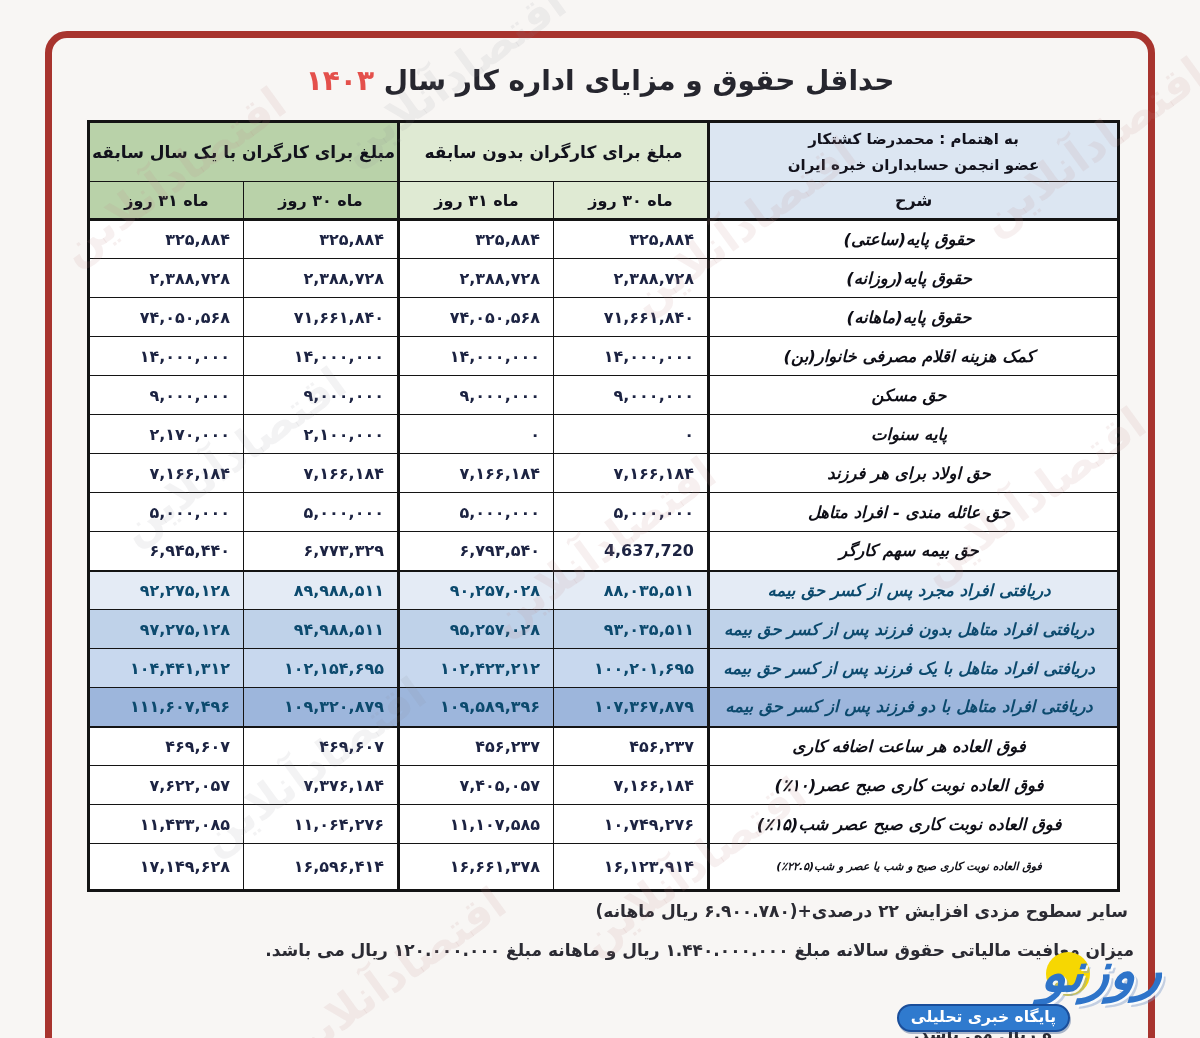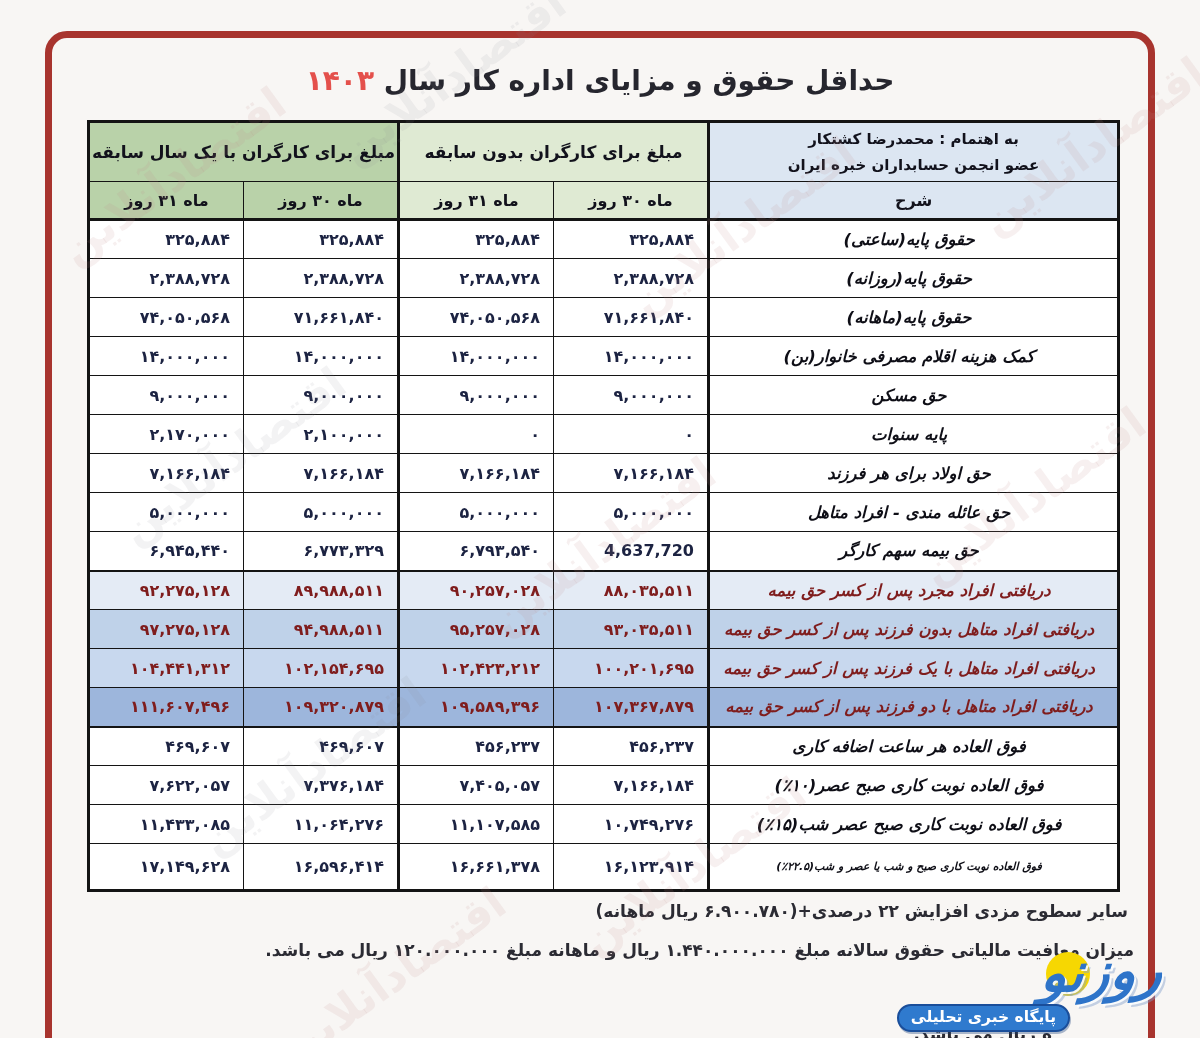--- a/index.html
+++ b/index.html
@@ -37,21 +37,21 @@
   .attrib div{line-height:1.75;font-size:15px;}
   td{height:39px;}
   td.desc{
     text-align:center;padding-right:9px;font-size:16.5px;color:#0e0e16;
     white-space:nowrap;overflow:hidden;font-style:italic;
   }
   td.num{
     text-align:right;padding-right:13px;font-size:16px;color:#1c2342;
     white-space:nowrap;
   }
-  tr.bluerow td.num, tr.bluerow td.desc{color:#7f1d1d;}
+  tr.bluerow td.num, tr.bluerow td.desc{color:#0c4a6e;}
   tr.edge-top td{border-top:2.8px solid #141414;}
   tr.edge-bottom td{border-bottom:2.8px solid #141414;}
   tr.small td{height:47px;}
   tr.small td.desc{font-size:11px;}
   
   .footnote{
     position:absolute;direction:rtl;text-align:right;font-size:17px;font-weight:bold;
     color:#2b2b33;z-index:3;white-space:nowrap;
   }
   .fn1{top:901px;right:72px;}

